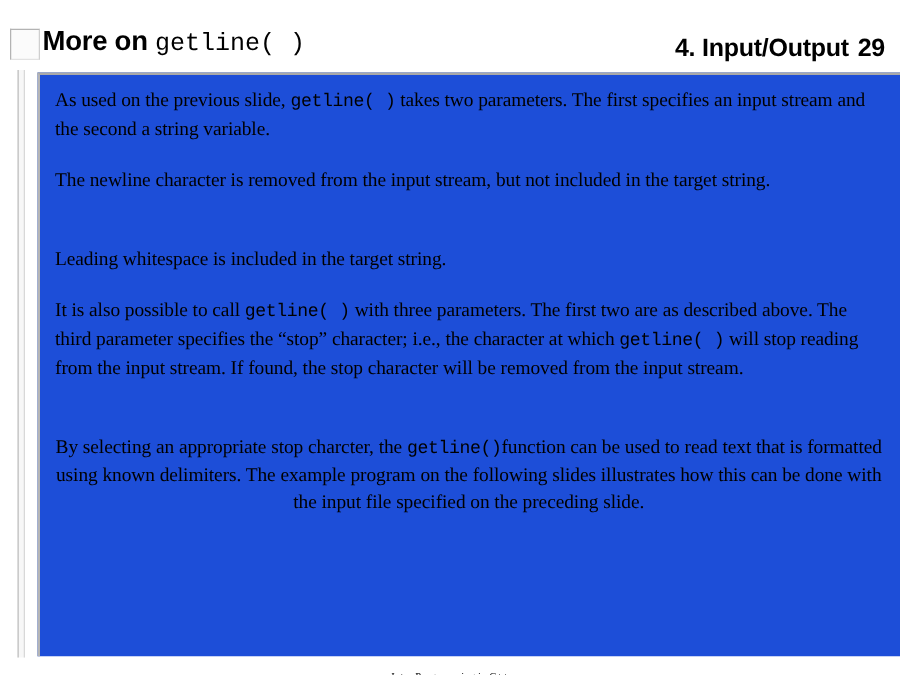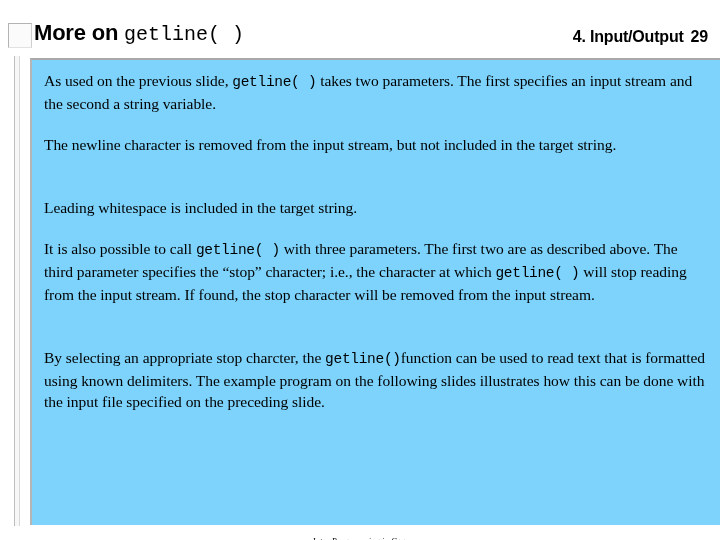--- a/index.html
+++ b/index.html
@@ -71,56 +71,56 @@
     font-family: "Liberation Mono", monospace;
     font-weight: normal;
     font-size: 20px;
     letter-spacing: 0px;
   }
   .header-right {
     position: absolute;
     right: 12px;
     top: 16px;
     font-family: "Liberation Sans", sans-serif;
-    font-size: 16px;
+    font-size: 20px;
     font-weight: bold;
     color: #000000;
     white-space: nowrap;
     letter-spacing: -0.2px;
   }
   .header-right .pagenum {
     margin-left: 7px;
   }
 
   
   #content-box {
     position: absolute;
     left: 30px;
     top: 46px;
     width: 690px;
     height: 467px;
-    background: #7dd3fc;
+    background: #1d4ed8;
     border-top: 2px solid #a9a9a9;
     border-left: 2px solid #b5b5b5;
     box-sizing: border-box;
     padding: 10px 14px 0 12px;
   }
 
   .para {
     font-family: "Liberation Serif", serif;
     font-size: 15.5px;
     line-height: 21px;
     color: #000000;
     margin: 0 0 20px 0;
     text-align: left;
     letter-spacing: -0.05px;
   }
   .para.tight { margin-bottom: 20px; }
   .para.gap   { margin-bottom: 42px; }
-  .para.last  { margin-bottom: 0; }
+  .para.last  { margin-bottom: 0; text-align: center; }
 
   .para .mono {
     font-family: "Liberation Mono", monospace;
     font-size: 14.5px;
     letter-spacing: -0.3px;
   }
 
   
   #footer {
     position: absolute;

